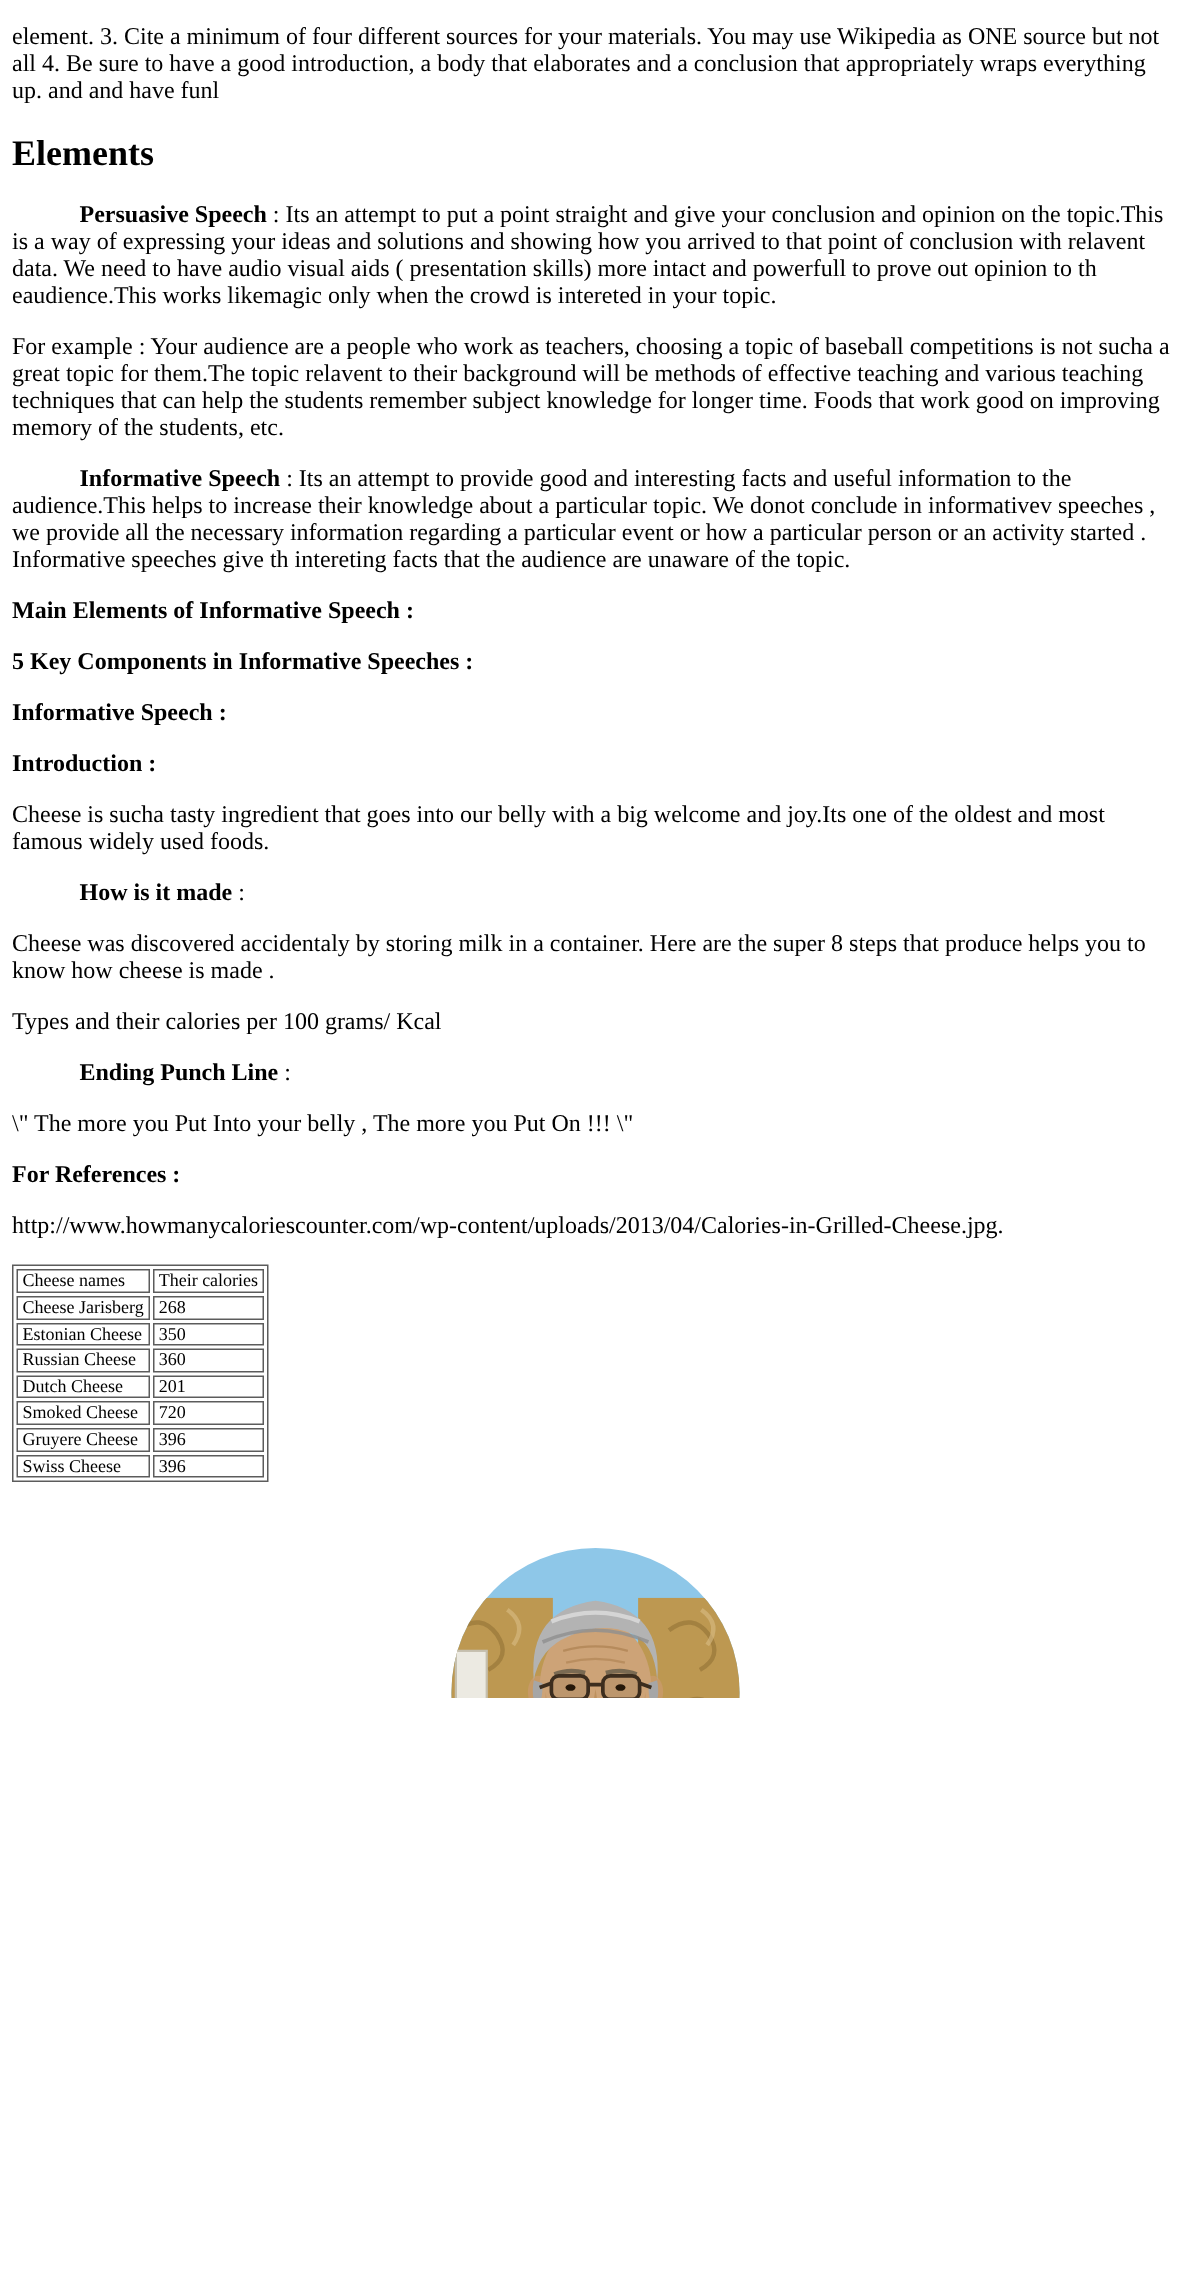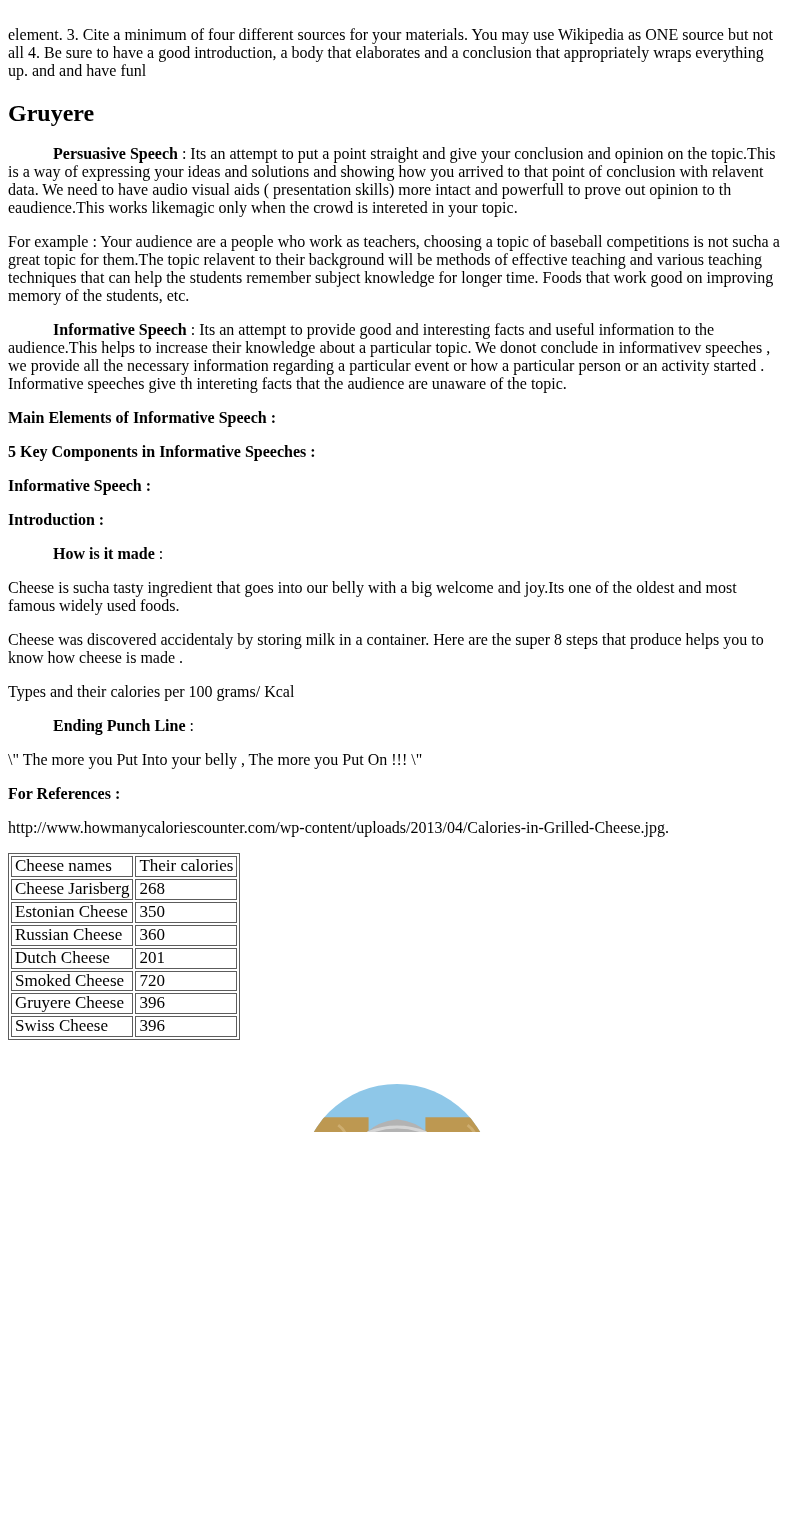--- a/index.html
+++ b/index.html
@@ -1,21 +1,21 @@
 <!DOCTYPE html>
 <html><head>
 <meta charset="utf-8">
 <style>
   html, body { margin: 0; padding: 0; background: #ffffff; }
   .page {
     width: 794px;
     height: 1132px;
     overflow: hidden;
     box-sizing: border-box;
-    padding: 10px 8px;
+    padding: 0 8px;
     background: #fff;
     color: #000;
     font-family: "Liberation Serif", serif;
     font-size: 16px;
   }
   .page p { margin: 16px 0; line-height: 1.125; }
   .clip-top { margin-top: -5px; }
   h2.solution {
     font-family: "Liberation Serif", serif;
     font-size: 24px;
@@ -28,21 +28,21 @@
   .gap-top { margin-top: 34px; }
   table.cheese {
     border-collapse: separate;
     border-spacing: 2px;
     border: 1px solid #5c5c5c;
     margin: 16px 0 0 0;
   }
   table.cheese td {
     border: 1px solid #5c5c5c;
     padding: 0 3px 1px 3px;
-    font-size: 17px;
+    font-size: 12px;
     line-height: 1.05;
     white-space: nowrap;
   }
   .photo-wrap { text-align: center; margin-top: 42px; }
   .portrait { width: 196px; height: 196px; display: inline-block; vertical-align: top; }
   .footer {
     margin-top: 54px;
     text-align: center;
     font-family: "Liberation Sans", sans-serif;
     font-weight: 700;
@@ -52,40 +52,40 @@
     color: #6d28d9;
   }
 </style>
 </head>
 <body>
 
 <div class="page">
 
   <p class="clip-top">element. 3. Cite a minimum of four different sources for your materials. You may use Wikipedia as ONE source but not all 4. Be sure to have a good introduction, a body that elaborates and a conclusion that appropriately wraps everything up. and and have funl</p>
 
-  <h2 class="solution">Gruyere</h2>
+  <h2 class="solution">Elements</h2>
 
   <p><b class="lead">Persuasive Speech</b><span> : Its an attempt to put a point straight and give your conclusion and opinion on the topic.This is a way of expressing your ideas and solutions and showing how you arrived to that point of conclusion with relavent data. We need to have audio visual aids ( presentation skills) more intact and powerfull to prove out opinion to th eaudience.This works likemagic only when the crowd is intereted in your topic.</span></p>
 
   <p>For example : Your audience are a people who work as teachers, choosing a topic of baseball competitions is not sucha a great topic for them.The topic relavent to their background will be methods of effective teaching and various teaching techniques that can help the students remember subject knowledge for longer time. Foods that work good on improving memory of the students, etc.</p>
 
   <p><b class="lead">Informative Speech</b><span> : Its an attempt to provide good and interesting facts and useful information to the audience.This helps to increase their knowledge about a particular topic. We donot conclude in informativev speeches , we provide all the necessary information regarding a particular event or how a particular person or an activity started . Informative speeches give th intereting facts that the audience are unaware of the topic.</span></p>
 
   <p class="bh">Main Elements of Informative Speech :</p>
 
   <p class="bh">5 Key Components in Informative Speeches :</p>
 
   <p class="bh">Informative Speech :</p>
 
 
   <p class="bh">Introduction :</p>
 
+  <p>Cheese is sucha tasty ingredient that goes into our belly with a big welcome and joy.Its one of the oldest and most famous widely used foods.</p>
+
   <p><b class="lead">How is it made</b><span> :</span></p>
-
-  <p>Cheese is sucha tasty ingredient that goes into our belly with a big welcome and joy.Its one of the oldest and most famous widely used foods.</p>
 
   <p>Cheese was discovered accidentaly by storing milk in a container. Here are the super 8 steps that produce helps you to know how cheese is made .</p>
 
   <p>Types and their calories per 100 grams/ Kcal</p>
 
   <p><b class="lead">Ending Punch Line</b><span> :</span></p>
 
   <p>\" The more you Put Into your belly , The more you Put On !!! \"</p>
 
   <p class="bh gap-top">For References :</p>

